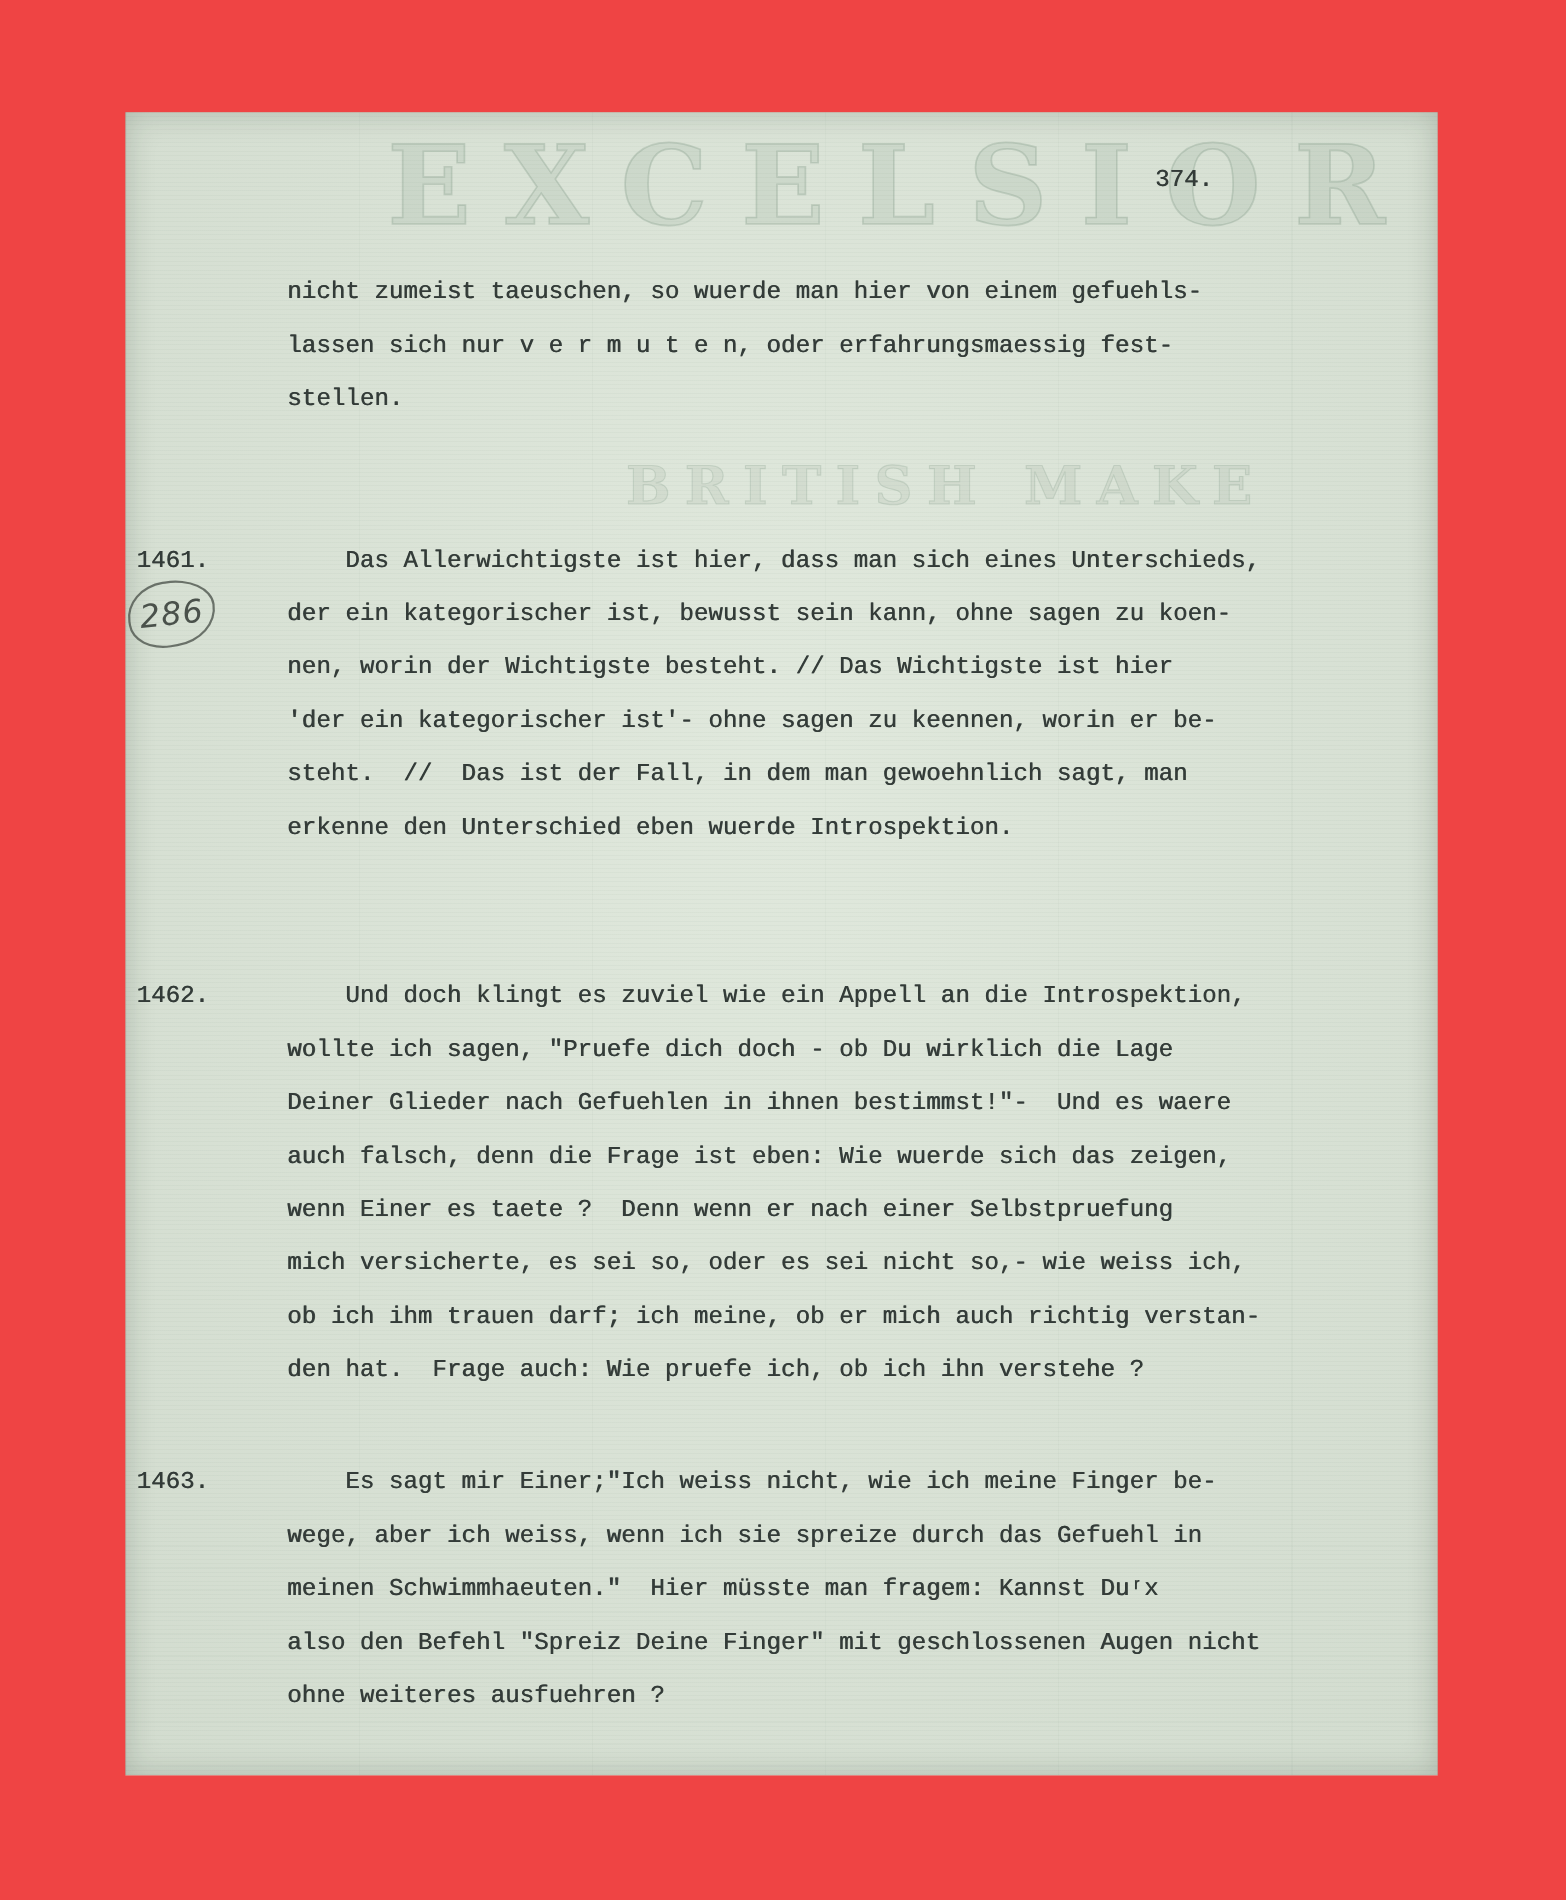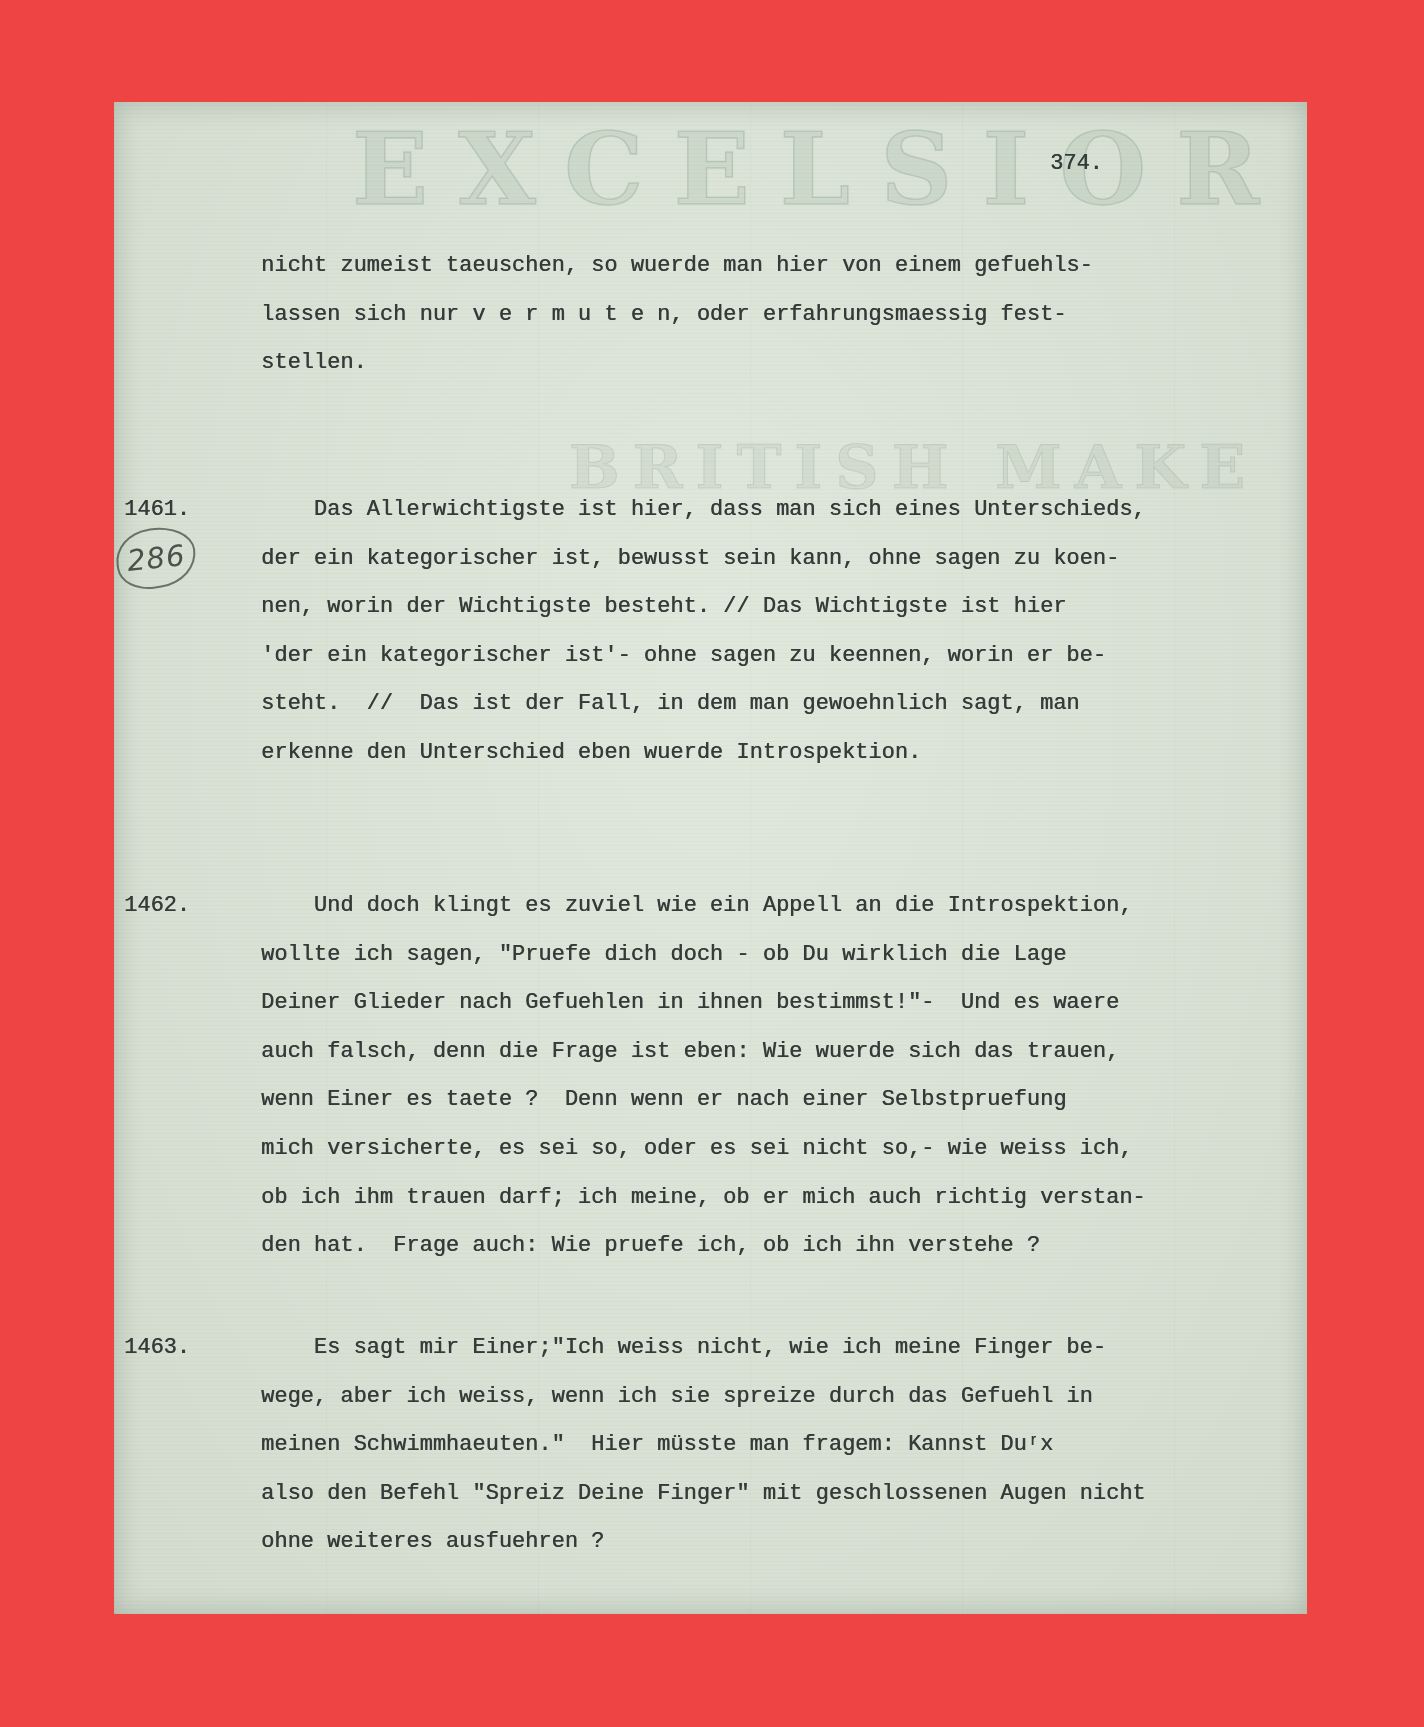--- a/index.html
+++ b/index.html
@@ -23,22 +23,22 @@
   .margin-num{position:absolute;left:10px;line-height:48.6px;}
   .page-number{position:absolute;left:936px;top:38px;line-height:48.6px;}
   .wm{
     position:absolute;white-space:nowrap;
     font-family:"DejaVu Serif","Liberation Serif",serif;font-weight:bold;
     color:rgba(128,152,132,0.15);
     -webkit-text-stroke:1.5px rgba(112,140,120,0.26);
     pointer-events:none;
   }
   .wm1{left:238px;top:8px;font-size:100px;letter-spacing:30px;}
-  .wm2{left:455px;top:312px;font-size:60px;letter-spacing:13px;
-       color:rgba(128,152,132,0.12);margin-top:18px;-webkit-text-stroke:1px rgba(112,140,120,0.20);}
+  .wm2{left:455px;top:312px;font-size:48px;letter-spacing:13px;
+       color:rgba(128,152,132,0.12);-webkit-text-stroke:1px rgba(112,140,120,0.20);}
   .circle-note{
     position:absolute;left:2px;top:426px;width:76px;height:56px;
     border:2.5px solid rgba(70,76,70,0.75);
     border-radius:48% 55% 52% 46% / 55% 48% 58% 45%;
     transform:rotate(-9deg);
     display:flex;align-items:center;justify-content:center;
   }
   .circle-note span{
     font-family:"DejaVu Sans","Liberation Sans",sans-serif;
     font-size:29px;font-style:italic;color:#4a514b;
@@ -73,21 +73,21 @@
       <div class="tline">'der ein kategorischer ist'- ohne sagen zu keennen, worin er be-</div>
       <div class="tline">steht.  //  Das ist der Fall, in dem man gewoehnlich sagt, man</div>
       <div class="tline">erkenne den Unterschied eben wuerde Introspektion.</div>
     </div>
 
     <div class="tw margin-num" style="top:780px;">1462.</div>
     <div class="para tw" style="top:780px;">
       <div class="tline">    Und doch klingt es zuviel wie ein Appell an die Introspektion,</div>
       <div class="tline">wollte ich sagen, "Pruefe dich doch - ob Du wirklich die Lage</div>
       <div class="tline">Deiner Glieder nach Gefuehlen in ihnen bestimmst!"-  Und es waere</div>
-      <div class="tline">auch falsch, denn die Frage ist eben: Wie wuerde sich das trauen,</div>
+      <div class="tline">auch falsch, denn die Frage ist eben: Wie wuerde sich das zeigen,</div>
       <div class="tline">wenn Einer es taete ?  Denn wenn er nach einer Selbstpruefung</div>
       <div class="tline">mich versicherte, es sei so, oder es sei nicht so,- wie weiss ich,</div>
       <div class="tline">ob ich ihm trauen darf; ich meine, ob er mich auch richtig verstan-</div>
       <div class="tline">den hat.  Frage auch: Wie pruefe ich, ob ich ihn verstehe ?</div>
     </div>
 
     <div class="tw margin-num" style="top:1222px;">1463.</div>
     <div class="para tw" style="top:1222px;">
       <div class="tline">    Es sagt mir Einer;"Ich weiss nicht, wie ich meine Finger be-</div>
       <div class="tline">wege, aber ich weiss, wenn ich sie spreize durch das Gefuehl in</div>

